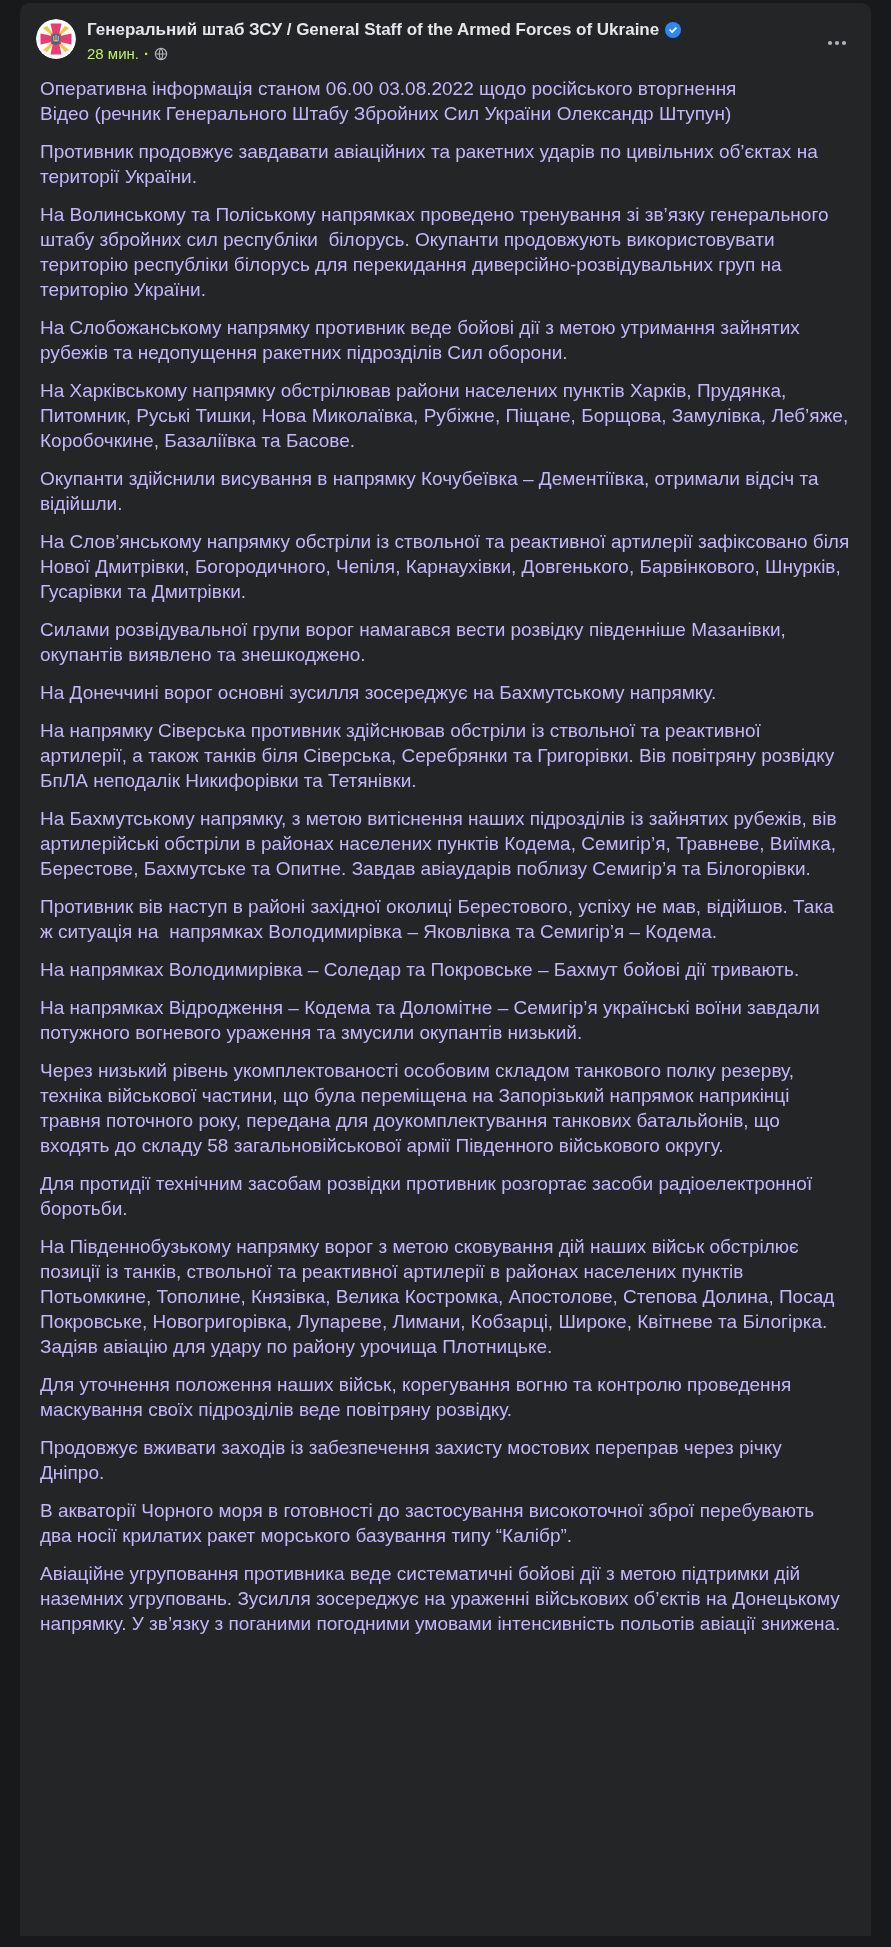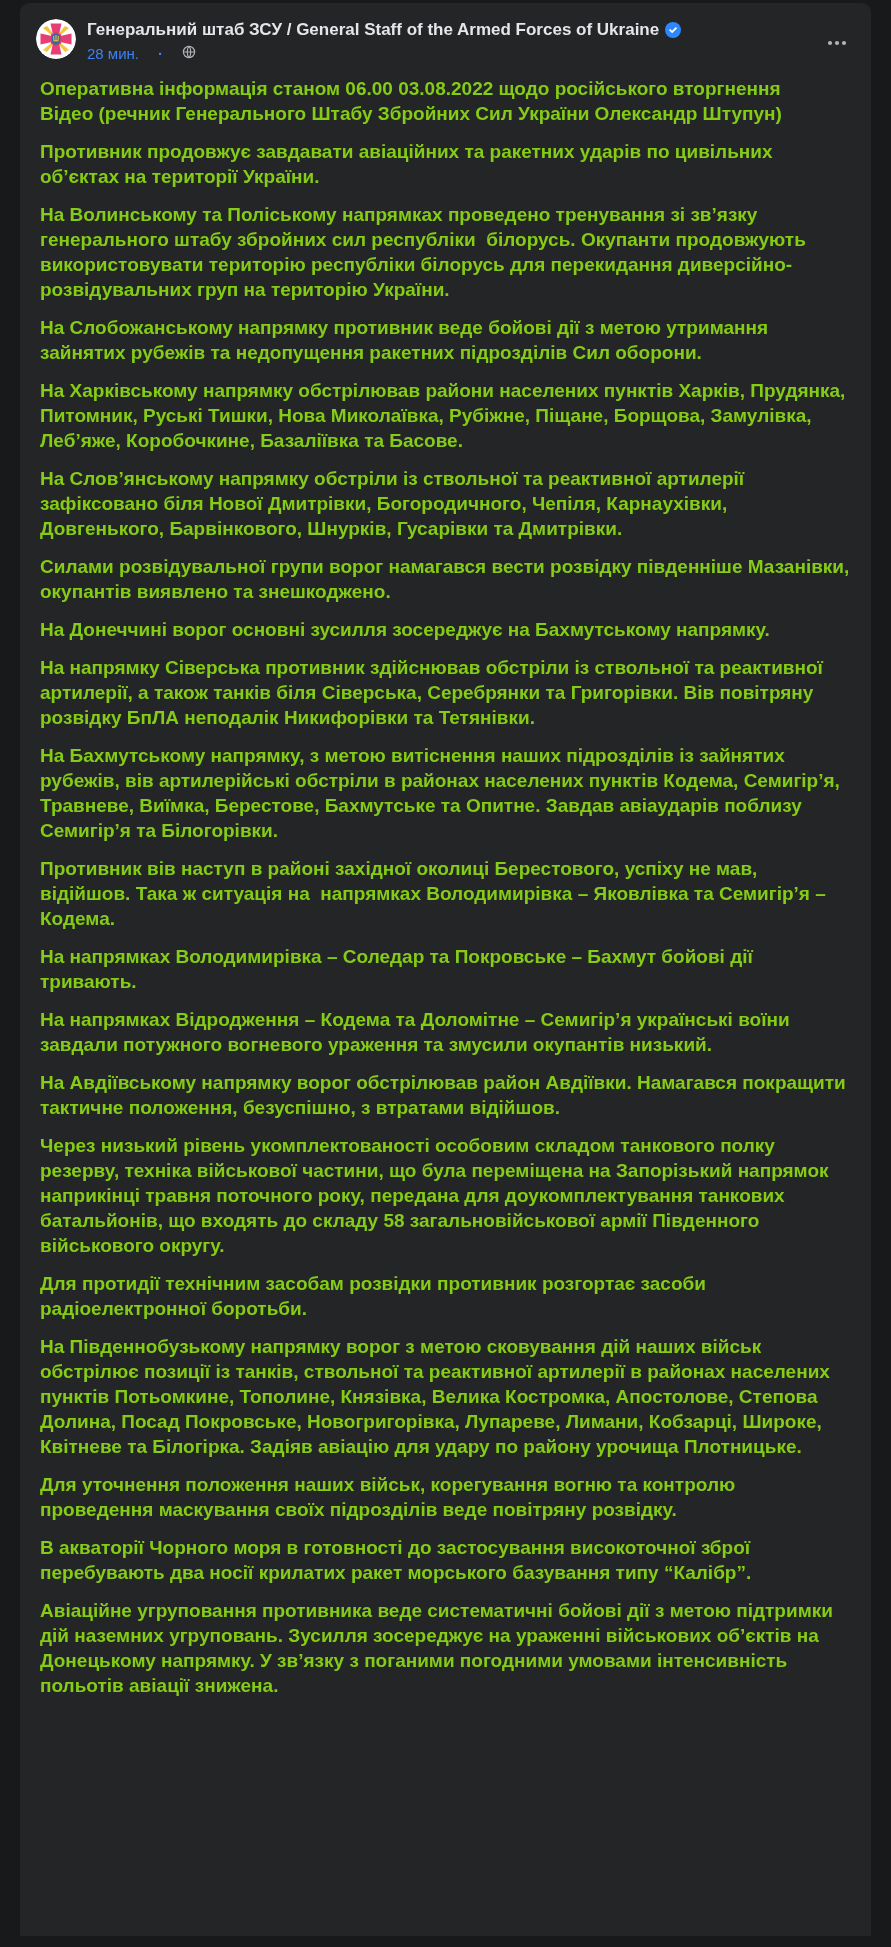--- a/index.html
+++ b/index.html
@@ -27,39 +27,39 @@
     flex: 0 0 40px; cursor: pointer; overflow: hidden;
   }
   .header-meta { margin-left: 11px; min-width: 0; }
   .author-row {
     display: flex; align-items: center; gap: 6px;
     color: #e4e6eb; font-size: 17px; font-weight: 700;
     line-height: 21px; white-space: nowrap; cursor: pointer;
   }
   .verified-badge { width: 16px; height: 16px; display: inline-block; flex: 0 0 16px; }
   .sub-row {
-    display: flex; align-items: flex-start; gap: 19px;
-    color: #3b82f6; font-size: 15px; line-height: 19px; margin-top: 4px;
+    display: flex; align-items: center; gap: 5px;
+    color: #bef264; font-size: 15px; line-height: 19px; margin-top: 4px;
   }
   .sub-row .timestamp { cursor: pointer; }
   .sub-row .dot-sep { font-weight: 700; }
   .globe-icon { width: 14px; height: 14px; display: inline-block; margin-top: 1px; }
   .menu-button {
     position: absolute; right: -4px; top: 6px;
     width: 36px; height: 36px; border-radius: 50%;
     display: flex; align-items: center; justify-content: center;
     cursor: pointer; background: transparent; border: none; padding: 0;
   }
   .post-text { margin-top: 13px; padding-left: 4px; }
   .post-text p {
     margin: 0 0 13px 0;
-    color: #84cc16;
+    color: #c4b5fd;
     font-size: 19px;
     line-height: 25px;
-    font-weight: 700;
+    font-weight: 400;
     white-space: pre-wrap;
   }
 </style>
 </head>
 <body>
 
 <div class="post-card">
 
   <div class="post-header">
 
@@ -110,31 +110,32 @@
     </div>
   </div>
 
   <div class="post-text">
     <p>Оперативна інформація станом 06.00 03.08.2022 щодо російського вторгнення
 Відео (речник Генерального Штабу Збройних Сил України Олександр Штупун)</p>
     <p>Противник продовжує завдавати авіаційних та ракетних ударів по цивільних об’єктах на території України.</p>
     <p>На Волинському та Поліському напрямках проведено тренування зі зв’язку генерального штабу збройних сил республіки  білорусь. Окупанти продовжують використовувати територію республіки білорусь для перекидання диверсійно-розвідувальних груп на територію України.</p>
     <p>На Слобожанському напрямку противник веде бойові дії з метою утримання зайнятих рубежів та недопущення ракетних підрозділів Сил оборони.</p>
     <p>На Харківському напрямку обстрілював райони населених пунктів Харків, Прудянка, Питомник, Руські Тишки, Нова Миколаївка, Рубіжне, Піщане, Борщова, Замулівка, Леб’яже, Коробочкине, Базаліївка та Басове.</p>
+    <p>Окупанти здійснили висування в напрямку Кочубеївка – Дементіївка, отримали відсіч та відійшли.</p>
     <p>На Слов’янському напрямку обстріли із ствольної та реактивної артилерії зафіксовано біля Нової Дмитрівки, Богородичного, Чепіля, Карнаухівки, Довгенького, Барвінкового, Шнурків, Гусарівки та Дмитрівки.</p>
     <p>Силами розвідувальної групи ворог намагався вести розвідку південніше Мазанівки, окупантів виявлено та знешкоджено.</p>
     <p>На Донеччині ворог основні зусилля зосереджує на Бахмутському напрямку.</p>
     <p>На напрямку Сіверська противник здійснював обстріли із ствольної та реактивної артилерії, а також танків біля Сіверська, Серебрянки та Григорівки. Вів повітряну розвідку БпЛА неподалік Никифорівки та Тетянівки.</p>
     <p>На Бахмутському напрямку, з метою витіснення наших підрозділів із зайнятих рубежів, вів артилерійські обстріли в районах населених пунктів Кодема, Семигір’я, Травневе, Виїмка, Берестове, Бахмутське та Опитне. Завдав авіаударів поблизу Семигір’я та Білогорівки.</p>
     <p>Противник вів наступ в районі західної околиці Берестового, успіху не мав, відійшов. Така ж ситуація на  напрямках Володимирівка – Яковлівка та Семигір’я – Кодема.</p>
     <p>На напрямках Володимирівка – Соледар та Покровське – Бахмут бойові дії тривають.</p>
     <p>На напрямках Відродження – Кодема та Доломітне – Семигір’я українські воїни завдали потужного вогневого ураження та змусили окупантів низький.</p>
-    <p>На Авдіївському напрямку ворог обстрілював район Авдіївки. Намагався покращити тактичне положення, безуспішно, з втратами відійшов.</p>
     <p>Через низький рівень укомплектованості особовим складом танкового полку резерву, техніка військової частини, що була переміщена на Запорізький напрямок наприкінці травня поточного року, передана для доукомплектування танкових батальйонів, що входять до складу 58 загальновійськової армії Південного військового округу.</p>
     <p>Для протидії технічним засобам розвідки противник розгортає засоби радіоелектронної боротьби.</p>
     <p>На Південнобузькому напрямку ворог з метою сковування дій наших військ обстрілює позиції із танків, ствольної та реактивної артилерії в районах населених пунктів Потьомкине, Тополине, Князівка, Велика Костромка, Апостолове, Степова Долина, Посад Покровське, Новогригорівка, Лупареве, Лимани, Кобзарці, Широке, Квітневе та Білогірка. Задіяв авіацію для удару по району урочища Плотницьке.</p>
     <p>Для уточнення положення наших військ, корегування вогню та контролю проведення маскування своїх підрозділів веде повітряну розвідку.</p>
+    <p>Продовжує вживати заходів із забезпечення захисту мостових переправ через річку Дніпро.</p>
     <p>В акваторії Чорного моря в готовності до застосування високоточної зброї перебувають два носії крилатих ракет морського базування типу “Калібр”.</p>
     <p>Авіаційне угруповання противника веде систематичні бойові дії з метою підтримки дій наземних угруповань. Зусилля зосереджує на ураженні військових об’єктів на Донецькому напрямку. У зв’язку з поганими погодними умовами інтенсивність польотів авіації знижена.</p>
 
   </div>
 
 </div>
 
 </body></html>

